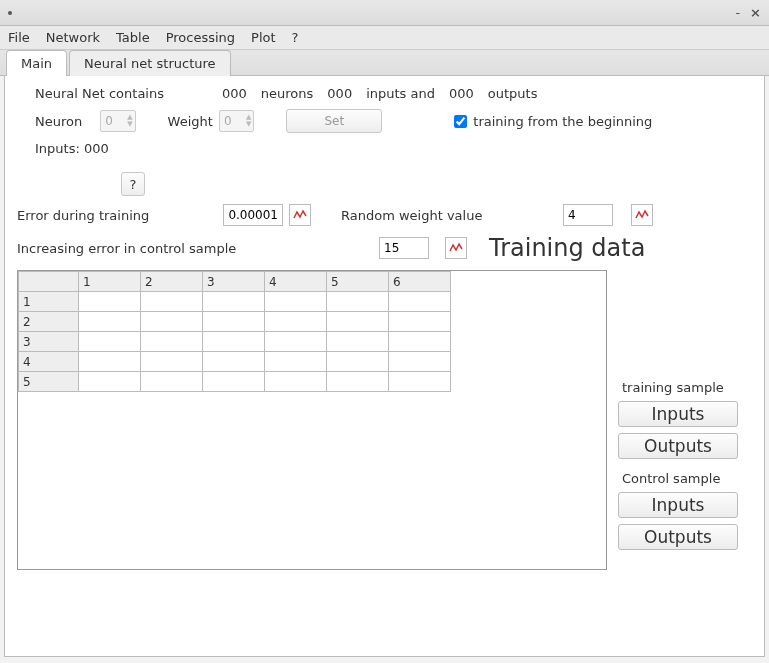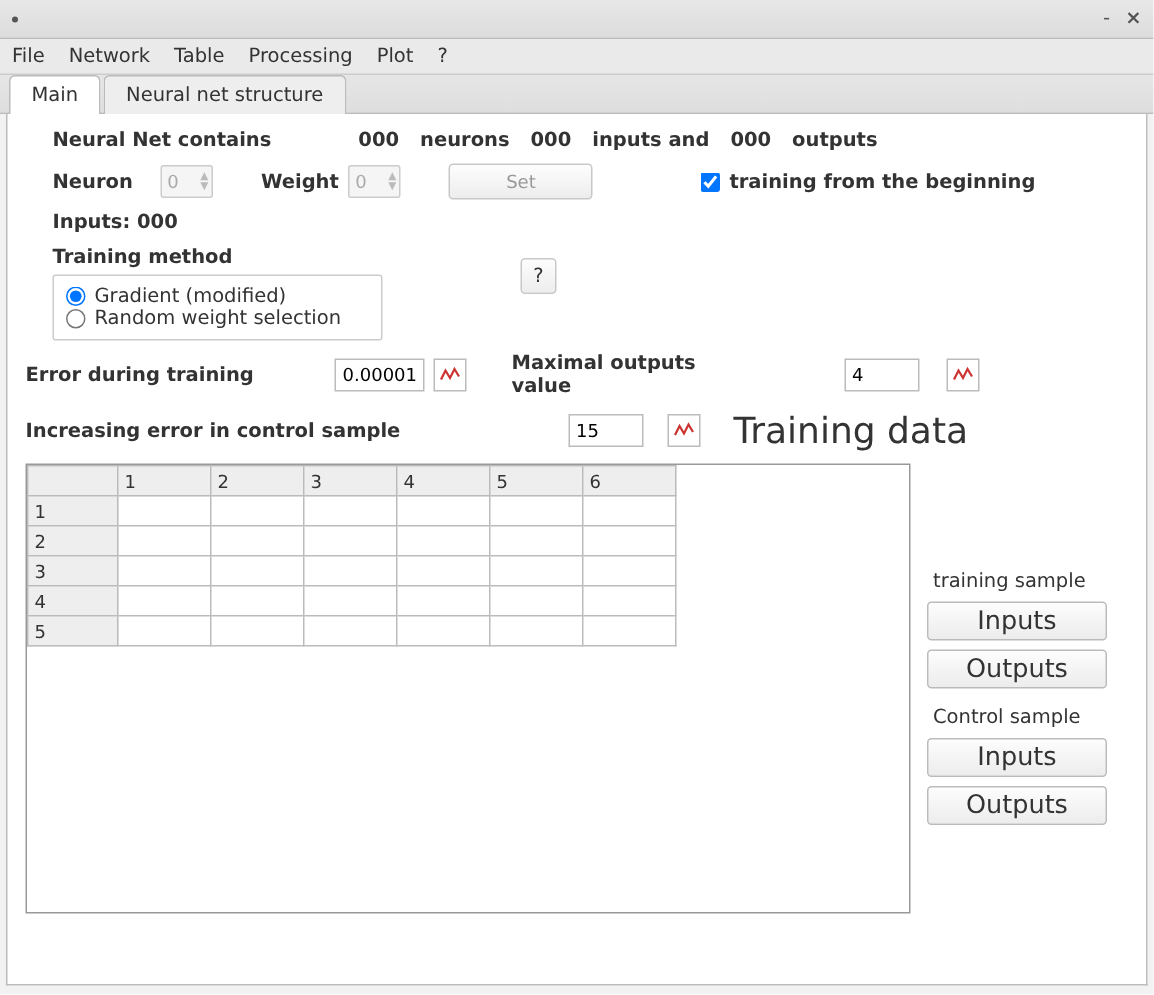--- a/index.html
+++ b/index.html
@@ -8,21 +8,21 @@
 .titlebar .dot { width: 4px; height: 4px; background: #555; border-radius: 2px; margin-right: 6px; }
 .titlebar .title { position: absolute; left: 0; right: 0; text-align: center; font-weight: bold; color: #555; font-size: 14px; pointer-events: none; }
 .titlebar .winbtns { position: absolute; right: 8px; display: flex; gap: 10px; color: #555; font-size: 13px; }
 .menubar { height: 24px; background: #eaeaea; border-bottom: 1px solid #ccc; display: flex; align-items: center; padding: 0 8px; gap: 16px; font-size: 13px; }
 .menubar span { cursor: default; }
 .tabbar { height: 26px; background: linear-gradient(#e6e6e6,#dedede); display: flex; align-items: flex-end; padding: 0 6px; border-bottom: 1px solid #bbb; }
 .tab { padding: 5px 14px; font-size: 13px; border: 1px solid #bbb; border-bottom: none; background: #eee; margin-right: 2px; border-radius: 4px 4px 0 0; position: relative; top: 1px; }
 .tab.active { background: #fff; }
 .page { background: #fff; border: 1px solid #bbb; border-top: none; margin: 0 4px 4px 4px; height: calc(663px - 26px - 24px - 26px - 6px); padding: 10px 12px; position: relative; }
 .row { display: flex; align-items: center; gap: 6px; margin-bottom: 8px; }
-.label { font-size: 13px; font-weight: bold; }
+.label { font-size: 13px; }
 input[type="text"].num { width: 60px; height: 22px; border: 1px solid #bbb; padding: 0 4px; font-size: 12px; text-align: right; background: #fff; }
 .spinner { display: inline-flex; align-items: center; border: 1px solid #ccc; background: #f5f5f5; height: 22px; padding: 0 2px 0 4px; border-radius: 2px; color: #aaa; }
 .spinner .val { width: 18px; font-size: 12px; }
 .spinner .arrows { display: flex; flex-direction: column; margin-left: 4px; }
 .spinner .arrows span { font-size: 7px; line-height: 7px; color: #bbb; }
 button.btn { height: 24px; padding: 0 20px; border: 1px solid #c8c8c8; background: linear-gradient(#fdfdfd,#ededed); border-radius: 3px; font-size: 12px; color: #999; }
 button.small { width: 24px; height: 24px; padding: 0; font-size: 13px; color: #333; }
 button.panel { width: 120px; height: 26px; border: 1px solid #bbb; background: linear-gradient(#fdfdfd,#ececec); border-radius: 3px; font-size: 17px; color: #333; }
 .groupbox { border: 1px solid #ccc; border-radius: 2px; padding: 6px 8px; width: 220px; margin-top: 2px; }
 .radio { display: flex; align-items: center; gap: 6px; font-size: 13px; }
@@ -103,47 +103,34 @@
       <input type="checkbox" checked="" style="">
       <span class="label">training from the beginning</span>
     </label>
   </div>
 
   <div class="row" style="margin-left:18px;">
     <span class="label">Inputs: 000</span>
   </div>
 
   <div class="row" style="margin-left:18px; align-items:flex-start;">
-    <div>
-      <div class="label" style="margin-bottom:4px;">Training method</div>
-      <div class="groupbox">
-        <label class="radio">
-          <input type="radio" name="tm" checked="" style="">
-          <span>Gradient (modified)</span>
-        </label>
-        <label class="radio">
-          <input type="radio" name="tm" style="">
-          <span>Random weight selection</span>
-        </label>
-      </div>
-    </div>
     <span style="width:80px"></span>
     <button class="btn small" style="margin-top:8px;">?</button>
   </div>
 
   <div class="row" style="margin-top:6px;">
     <span class="label" style="width:200px;">Error during training</span>
     <input class="num" type="text" value="0.00001" style="">
     <span class="iconbtn">
       <svg viewBox="0 0 14 12">
           <polyline points="1,9 4,3 7,8 10,2 13,7" fill="none" stroke="#c33" stroke-width="1.5"></polyline>
         </svg>
     </span>
     <span style="width:18px"></span>
-    <span class="label" style="width:160px;">Maximal outputs value</span>
+    <span class="label" style="width:160px;">Random weight value</span>
     <span style="width:50px"></span>
     <input class="num" style="width: 50px; text-align: left;" type="text" value="4">
     <span style="width:6px"></span>
     <span class="iconbtn">
       <svg viewBox="0 0 14 12">
           <polyline points="1,9 4,3 7,8 10,2 13,7" fill="none" stroke="#c33" stroke-width="1.5"></polyline>
         </svg>
     </span>
   </div>
 

